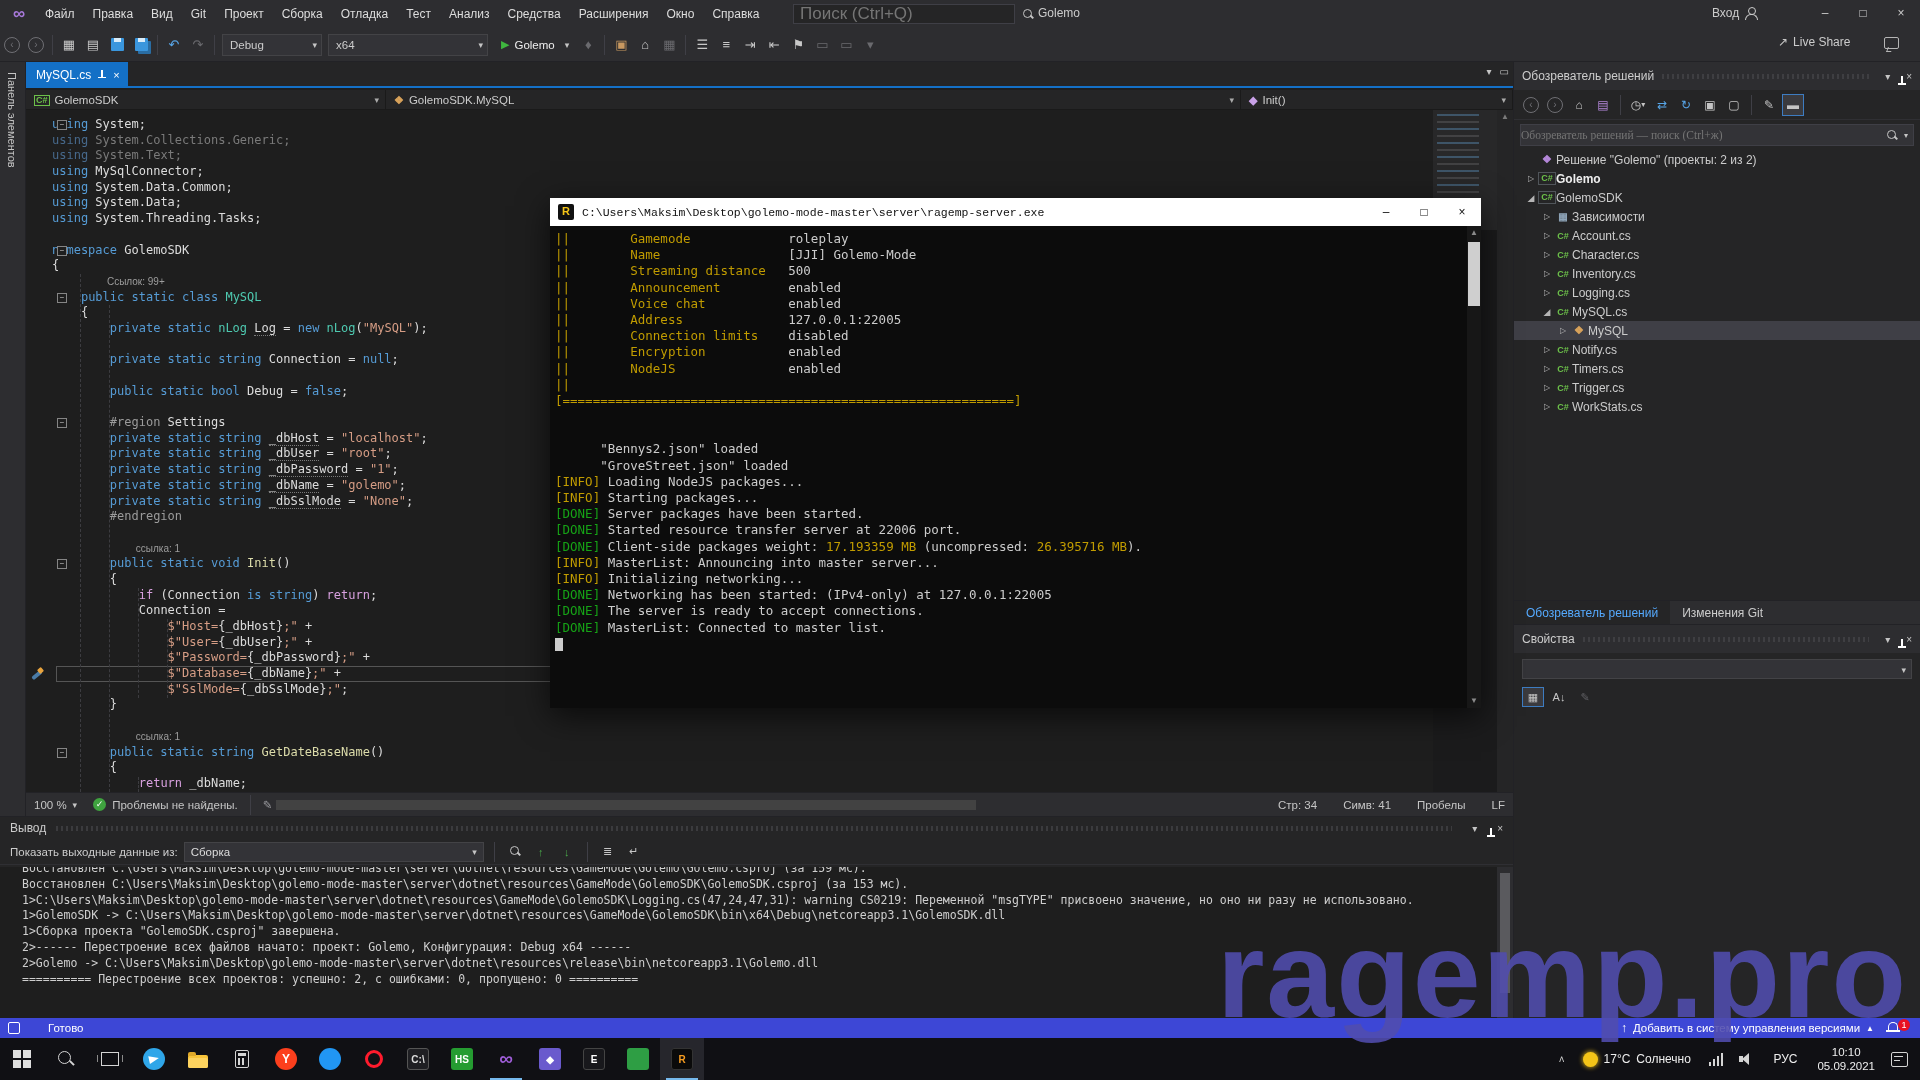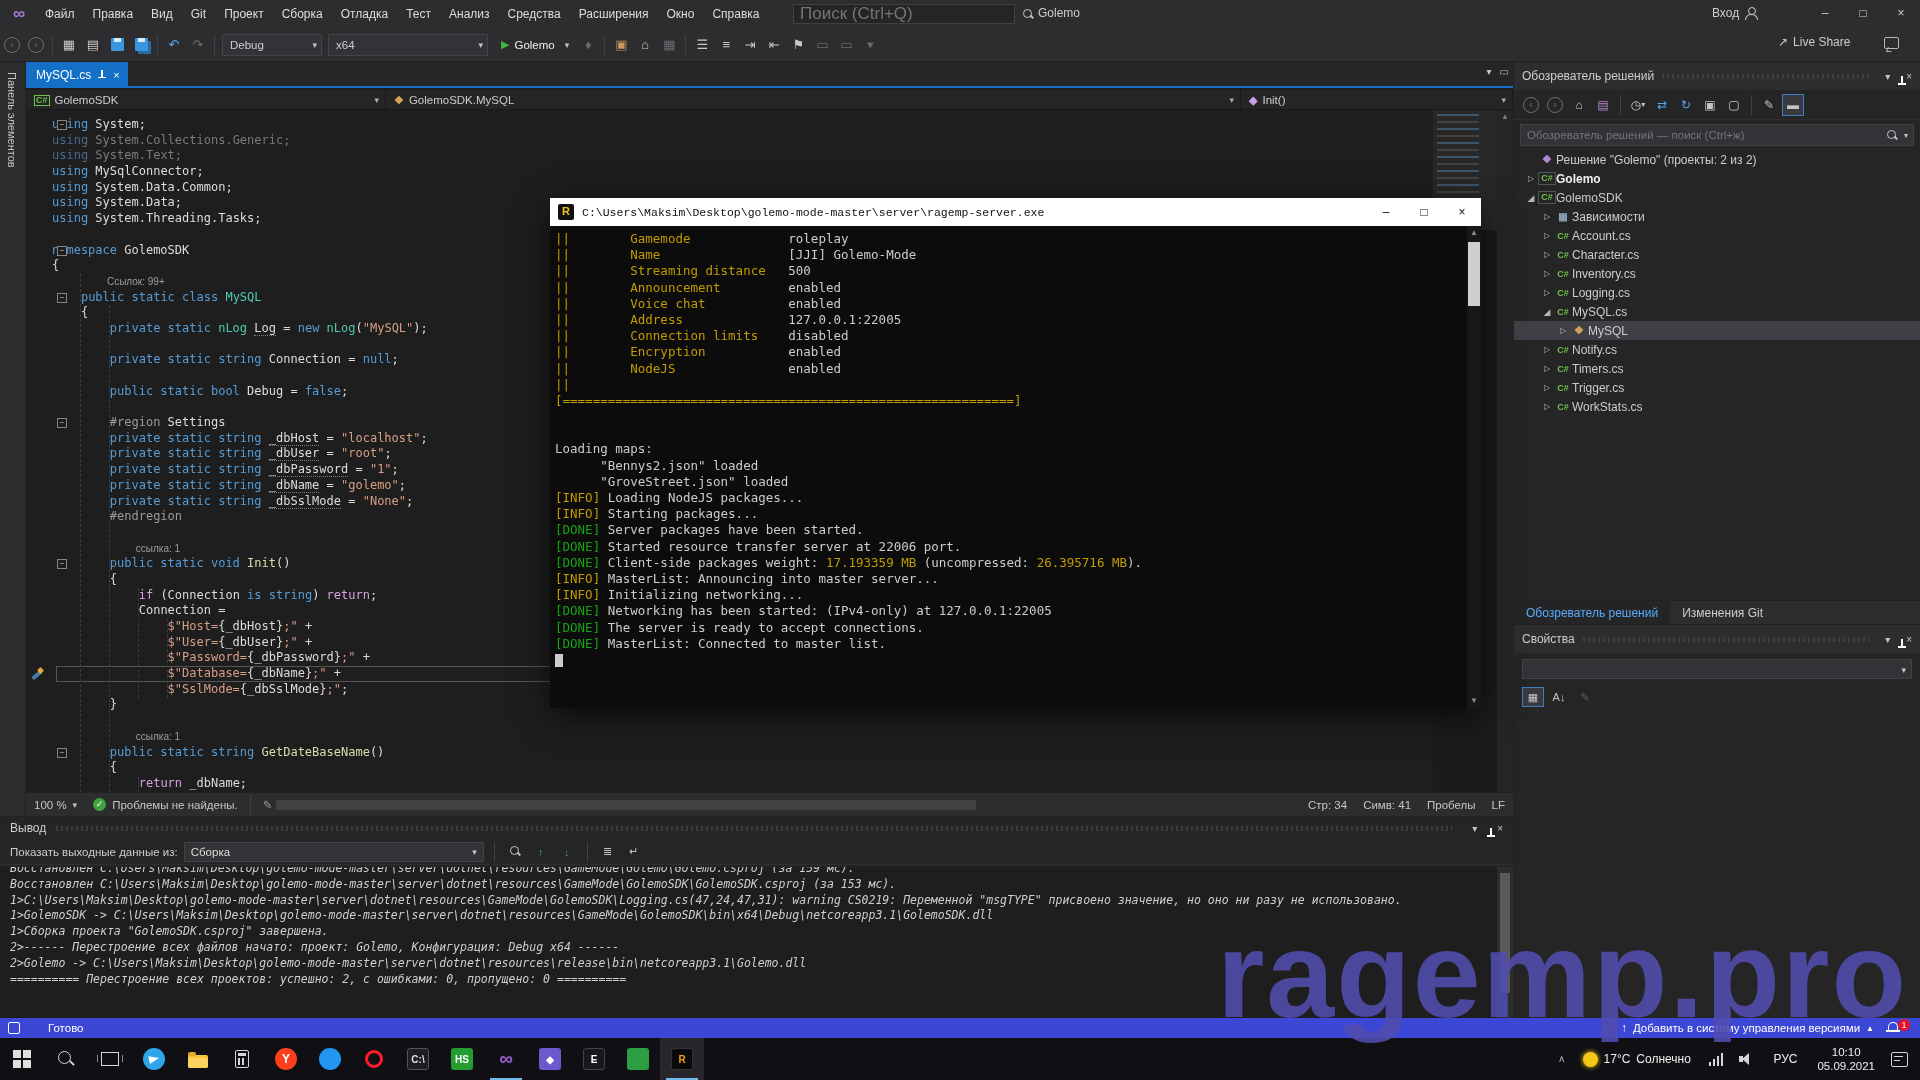--- a/index.html
+++ b/index.html
@@ -83,36 +83,36 @@
      background:repeating-linear-gradient(180deg,#3a5a74 0 2px,transparent 2px 7px, #3f3f42 7px 9px, transparent 9px 14px); opacity:.8; }
   .minimap .mm-view { position:absolute; left:0; top:0; width:64px; height:120px; background:rgba(140,140,140,.12); }
   .vscroll { position:absolute; right:0; top:0; width:16px; height:682px; background:#252526; }
   .vscroll .arr { display:block; text-align:center; font-size:8px; color:#7a7a7a; height:14px; line-height:14px; }
 
   
   .ed-status { position:absolute; left:0; bottom:0; width:100%; height:24px; background:#2d2d30; border-top:1px solid #222226; display:flex; align-items:center; font-size:11.5px; color:#c5c5c5; }
   .ed-status .zoombox { padding:0 8px; display:flex; gap:6px; align-items:center; }
   .okcirc { width:13px; height:13px; border-radius:50%; background:#3fa33f; color:#fff; font-size:9px; line-height:13px; text-align:center; display:inline-block; }
   .hthumb { position:absolute; left:250px; top:7px; width:700px; height:10px; background:#424242; }
-  .ed-right { position:absolute; right:8px; display:flex; gap:16px; }
+  .ed-right { position:absolute; right:8px; display:flex; gap:26px; }
 
   
   .right-panel { position:absolute; left:1513px; top:62px; width:407px; height:956px; background:#252526; border-left:1px solid #222226; }
   .rp-title { height:28px; display:flex; align-items:center; padding:0 8px; font-size:12px; color:#ccc;
     background:#2d2d30; }
   .rp-title .dots { flex:1; height:5px; margin:0 8px;
     background:repeating-linear-gradient(90deg,#4a4a4e 0 2px,transparent 2px 5px); opacity:.6; }
   .rp-title .ic { margin-left:8px; font-size:10px; color:#c5c5c5; }
   .rp-toolbar { height:30px; display:flex; align-items:center; padding:0 6px; gap:2px; border-bottom:1px solid #2f2f33; }
   .rp-ico { width:22px; height:22px; display:flex; align-items:center; justify-content:center; font-size:12px; color:#c5c5c5; }
   .rp-ico.blue { color:#58a6e8; }
   .rp-ico.dim { color:#6a6a6e; }
   .rp-ico.boxed { border:1px solid #3d7cc1; background:#3a3a3e; }
   .rp-search { margin:4px 6px; height:22px; background:#333337; border:1px solid #3f3f46; display:flex; align-items:center; }
-  .rp-search input { flex:1; background:transparent; border:none; outline:none; color:#8a8a8a; font-size:11.5px; padding-left:6px; font-family:Liberation Sans, sans-serif; }
+  .rp-search input { flex:1; background:transparent; border:none; outline:none; color:#8a8a8a; font-size:11.5px; font-family:Liberation Serif, serif; }
   .tree { margin-top:2px; }
   .tree-row { height:19px; display:flex; align-items:center; font-size:12px; color:#ccc; white-space:nowrap; }
   .tree-row.sel { background:#3f3f46; }
   .tree-row .arrow { width:14px; text-align:center; font-size:8px; color:#b5b5b5; }
   .tree-row .arrow.exp { font-size:9px; }
   .tree-row .ti { width:18px; text-align:center; font-size:9px; font-weight:bold; }
   .ti.cs { color:#6cc04a; }
   .ti.prj { color:#6cc04a; border:1px solid #50555a; line-height:11px;}
   .ti.sln { color:#b487d9; font-size:11px; }
   .ti.deps { color:#8ea4b8; font-size:10px; }
@@ -134,21 +134,21 @@
   .out-header { height:22px; display:flex; align-items:center; padding:0 10px; font-size:12px; color:#ccc; }
   .out-header .dots { flex:1; height:5px; margin:0 10px; background:repeating-linear-gradient(90deg,#4a4a4e 0 2px,transparent 2px 5px); opacity:.6; }
   .out-header .ic { margin-left:10px; font-size:10px; color:#c5c5c5; }
   .out-controls { height:26px; display:flex; align-items:center; padding:0 10px; gap:6px; font-size:11.5px; color:#ccc; border-bottom:1px solid #2f2f33; }
   .out-combo { width:300px; height:20px; background:#333337; border:1px solid #434346; display:flex; align-items:center; padding:0 6px; font-size:11.5px; color:#ddd; }
   .out-combo .chev { margin-left:auto; font-size:9px; color:#c5c5c5; }
   .out-ico { width:20px; text-align:center; font-size:11px; color:#c5c5c5; }
   .out-ico.green { color:#4aa94a; }
   .out-ico.dim { color:#6a6a6e; }
   .out-log { position:absolute; left:0; top:50px; right:16px; bottom:0; overflow:hidden; background:#1e1e1e; }
-  .out-lines { margin-top:-6px; padding-left:10px;font-style:italic; }
+  .out-lines { margin-top:-6px; padding-left:22px; }
   .out-line { font-family:"DejaVu Sans Mono", monospace; font-size:11.5px; line-height:15.8px; color:#cfcfcf; white-space:pre; }
   .out-scroll { position:absolute; right:0; top:50px; width:16px; bottom:0; background:#2d2d30; }
   .out-scroll .thumb { position:absolute; left:3px; top:6px; width:10px; height:120px; background:#5a5a5e; }
 
   
   .vs-status { position:absolute; left:0; top:1018px; width:1920px; height:20px; background:#3d47d6; color:#fff; font-size:11.5px; display:flex; align-items:center; }
   .vs-status .ready { margin-left:28px; }
   .stat-ico { width:12px; height:12px; border:1.3px solid #fff; border-radius:2px; margin-left:8px; }
   .scc { position:absolute; right:46px; display:flex; align-items:center; gap:6px; }
   .bellwrap { position:absolute; right:10px; top:3px; width:22px; height:15px; }
@@ -715,21 +715,20 @@
         <div class="con-line"><span class="o">||        Announcement         </span><span class="w">enabled</span></div>
         <div class="con-line"><span class="o">||        Voice chat           </span><span class="w">enabled</span></div>
         <div class="con-line"><span class="o">||        Address              </span><span class="w">127.0.0.1:22005</span></div>
         <div class="con-line"><span class="o">||        Connection limits    </span><span class="w">disabled</span></div>
         <div class="con-line"><span class="o">||        Encryption           </span><span class="w">enabled</span></div>
         <div class="con-line"><span class="o">||        NodeJS               </span><span class="w">enabled</span></div>
         <div class="con-line"><span class="o">||</span></div>
         <div class="con-line"><span class="o">[============================================================]</span></div>
         <div class="con-line"></div>
         <div class="con-line"></div>
-        <div class="con-line"><span class="t">Loading maps:</span></div>
         <div class="con-line"><span class="t">      "Bennys2.json" loaded</span></div>
         <div class="con-line"><span class="t">      "GroveStreet.json" loaded</span></div>
         <div class="con-line"><span class="i">[INFO]</span><span class="t"> Loading NodeJS packages...</span></div>
         <div class="con-line"><span class="i">[INFO]</span><span class="t"> Starting packages...</span></div>
         <div class="con-line"><span class="d">[DONE]</span><span class="t"> Server packages have been started.</span></div>
         <div class="con-line"><span class="d">[DONE]</span><span class="t"> Started resource transfer server at 22006 port.</span></div>
         <div class="con-line"><span class="d">[DONE]</span><span class="t"> Client-side packages weight: </span><span class="n">17.193359 MB</span><span class="t"> (uncompressed: </span><span class="n">26.395716 MB</span><span class="t">).</span></div>
         <div class="con-line"><span class="i">[INFO]</span><span class="t"> MasterList: Announcing into master server...</span></div>
         <div class="con-line"><span class="i">[INFO]</span><span class="t"> Initializing networking...</span></div>
         <div class="con-line"><span class="d">[DONE]</span><span class="t"> Networking has been started: (IPv4-only) at 127.0.0.1:22005</span></div>

